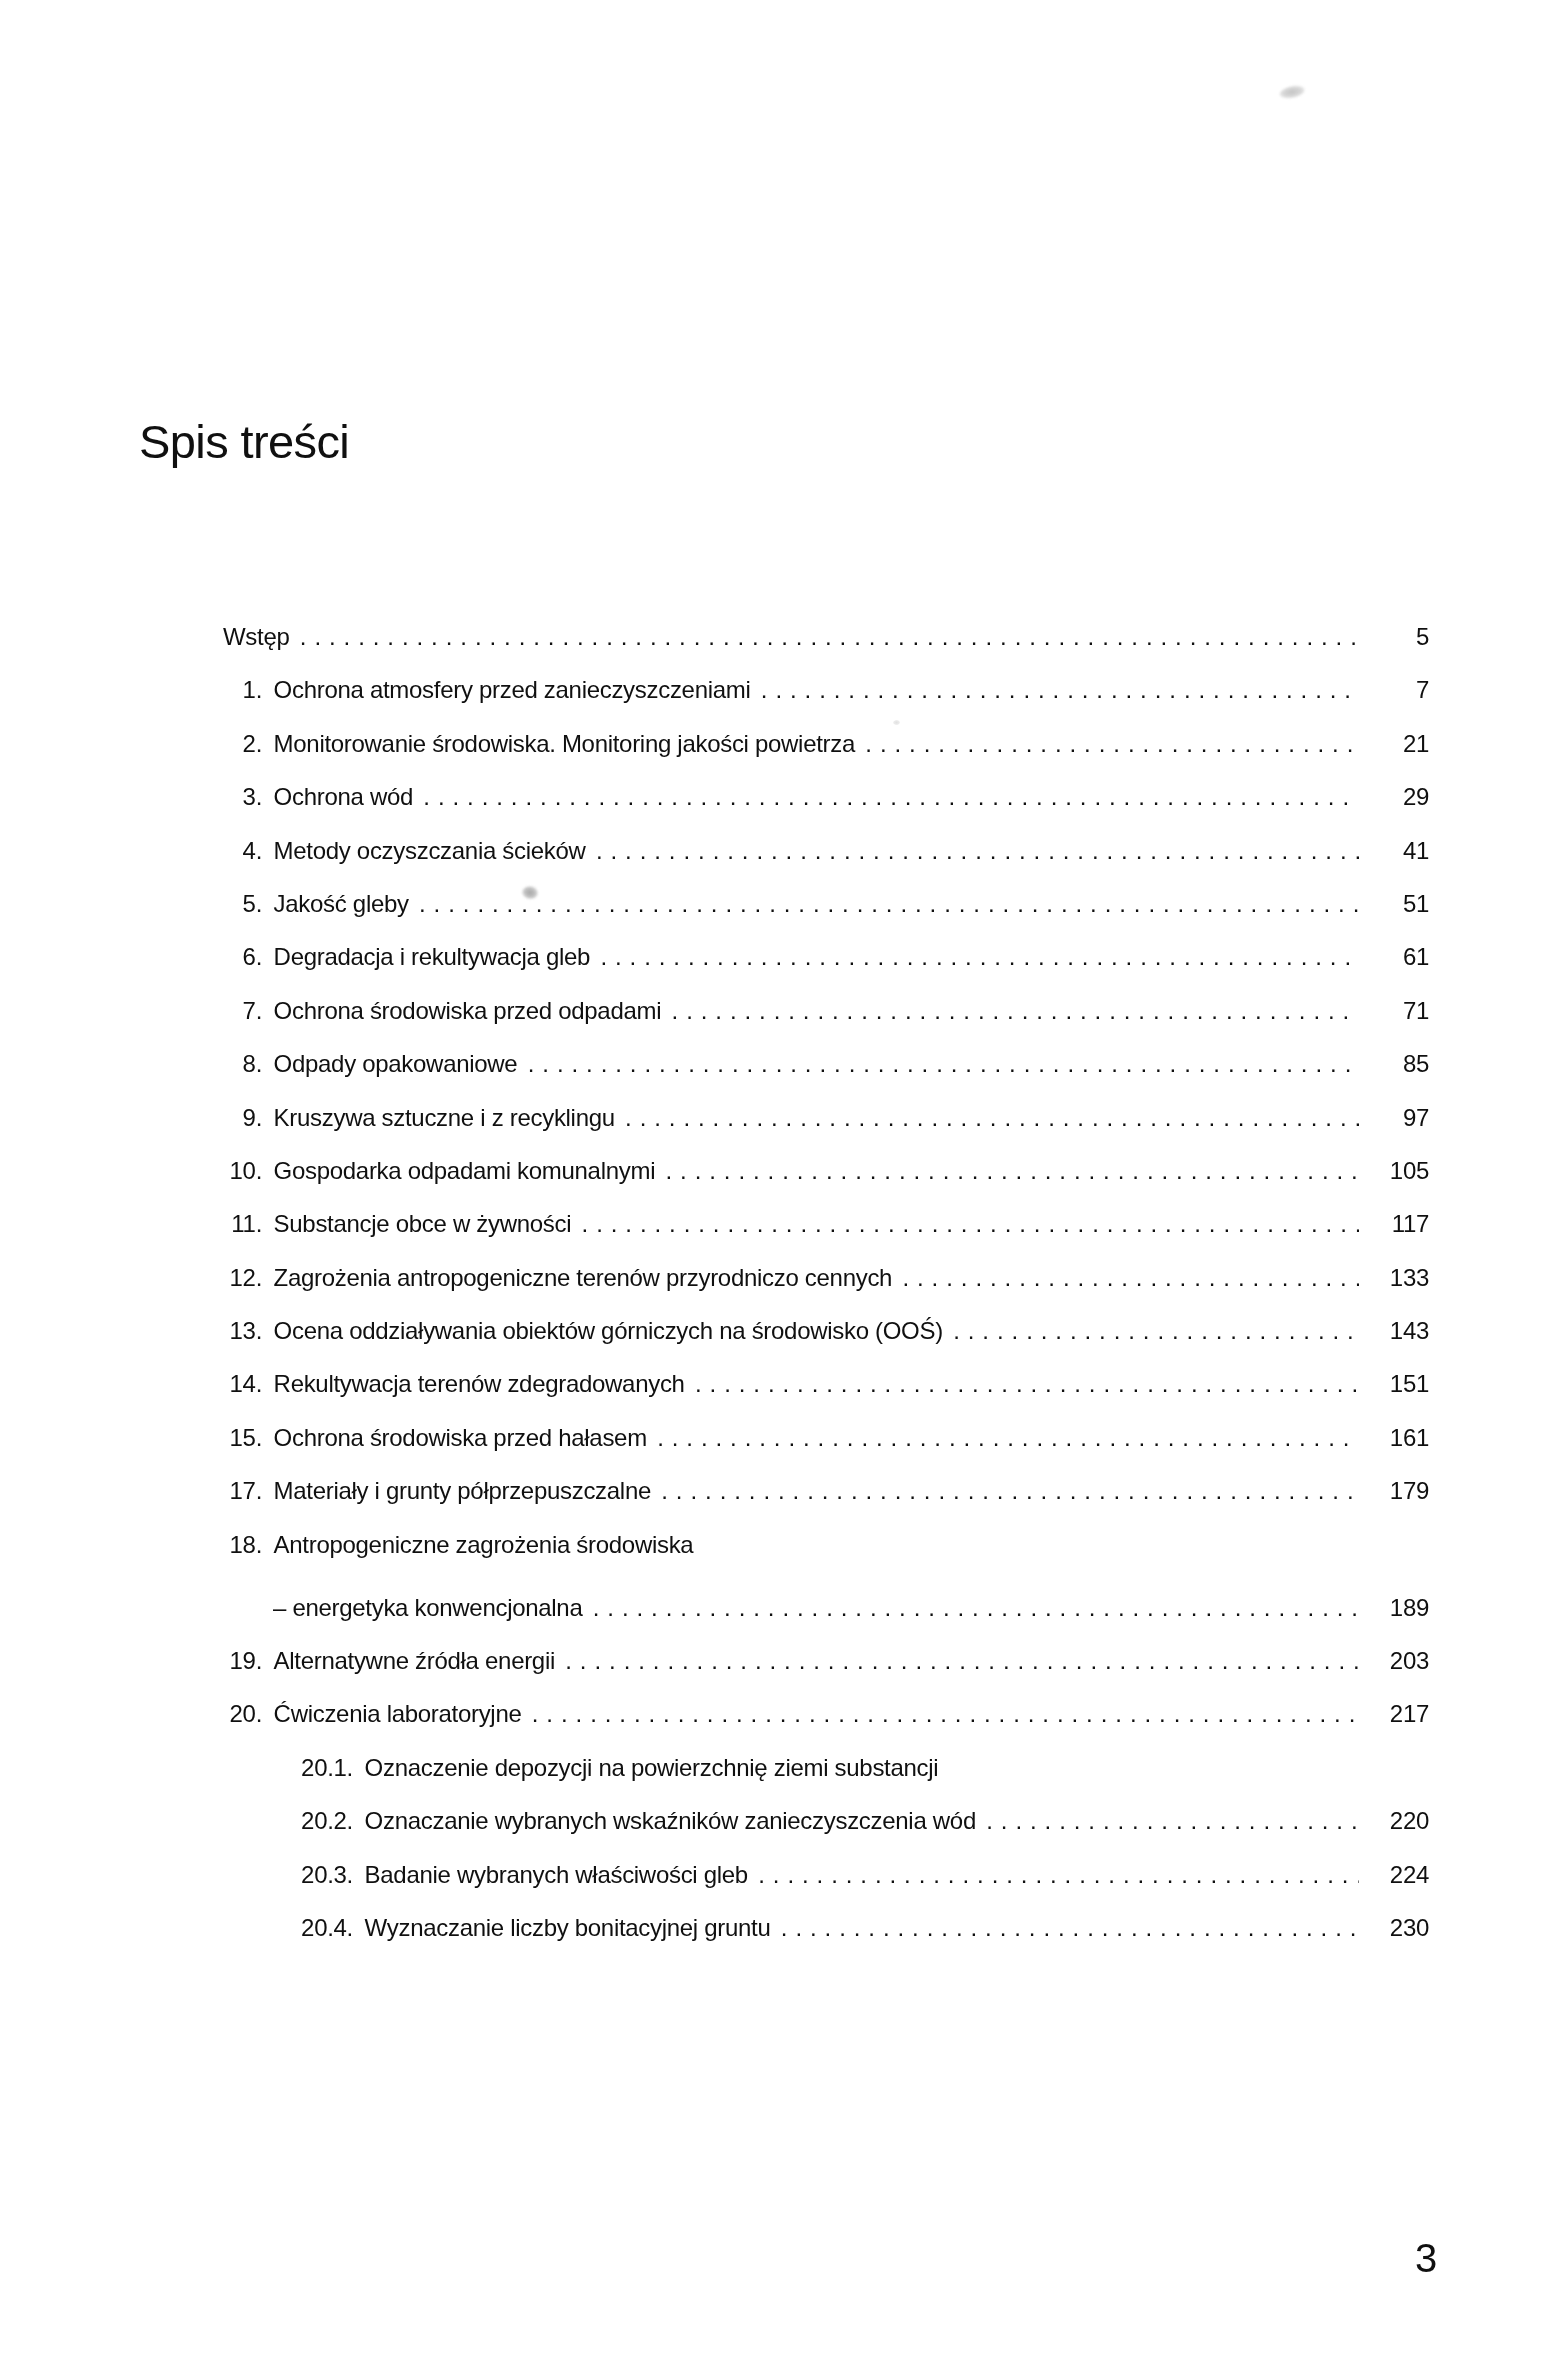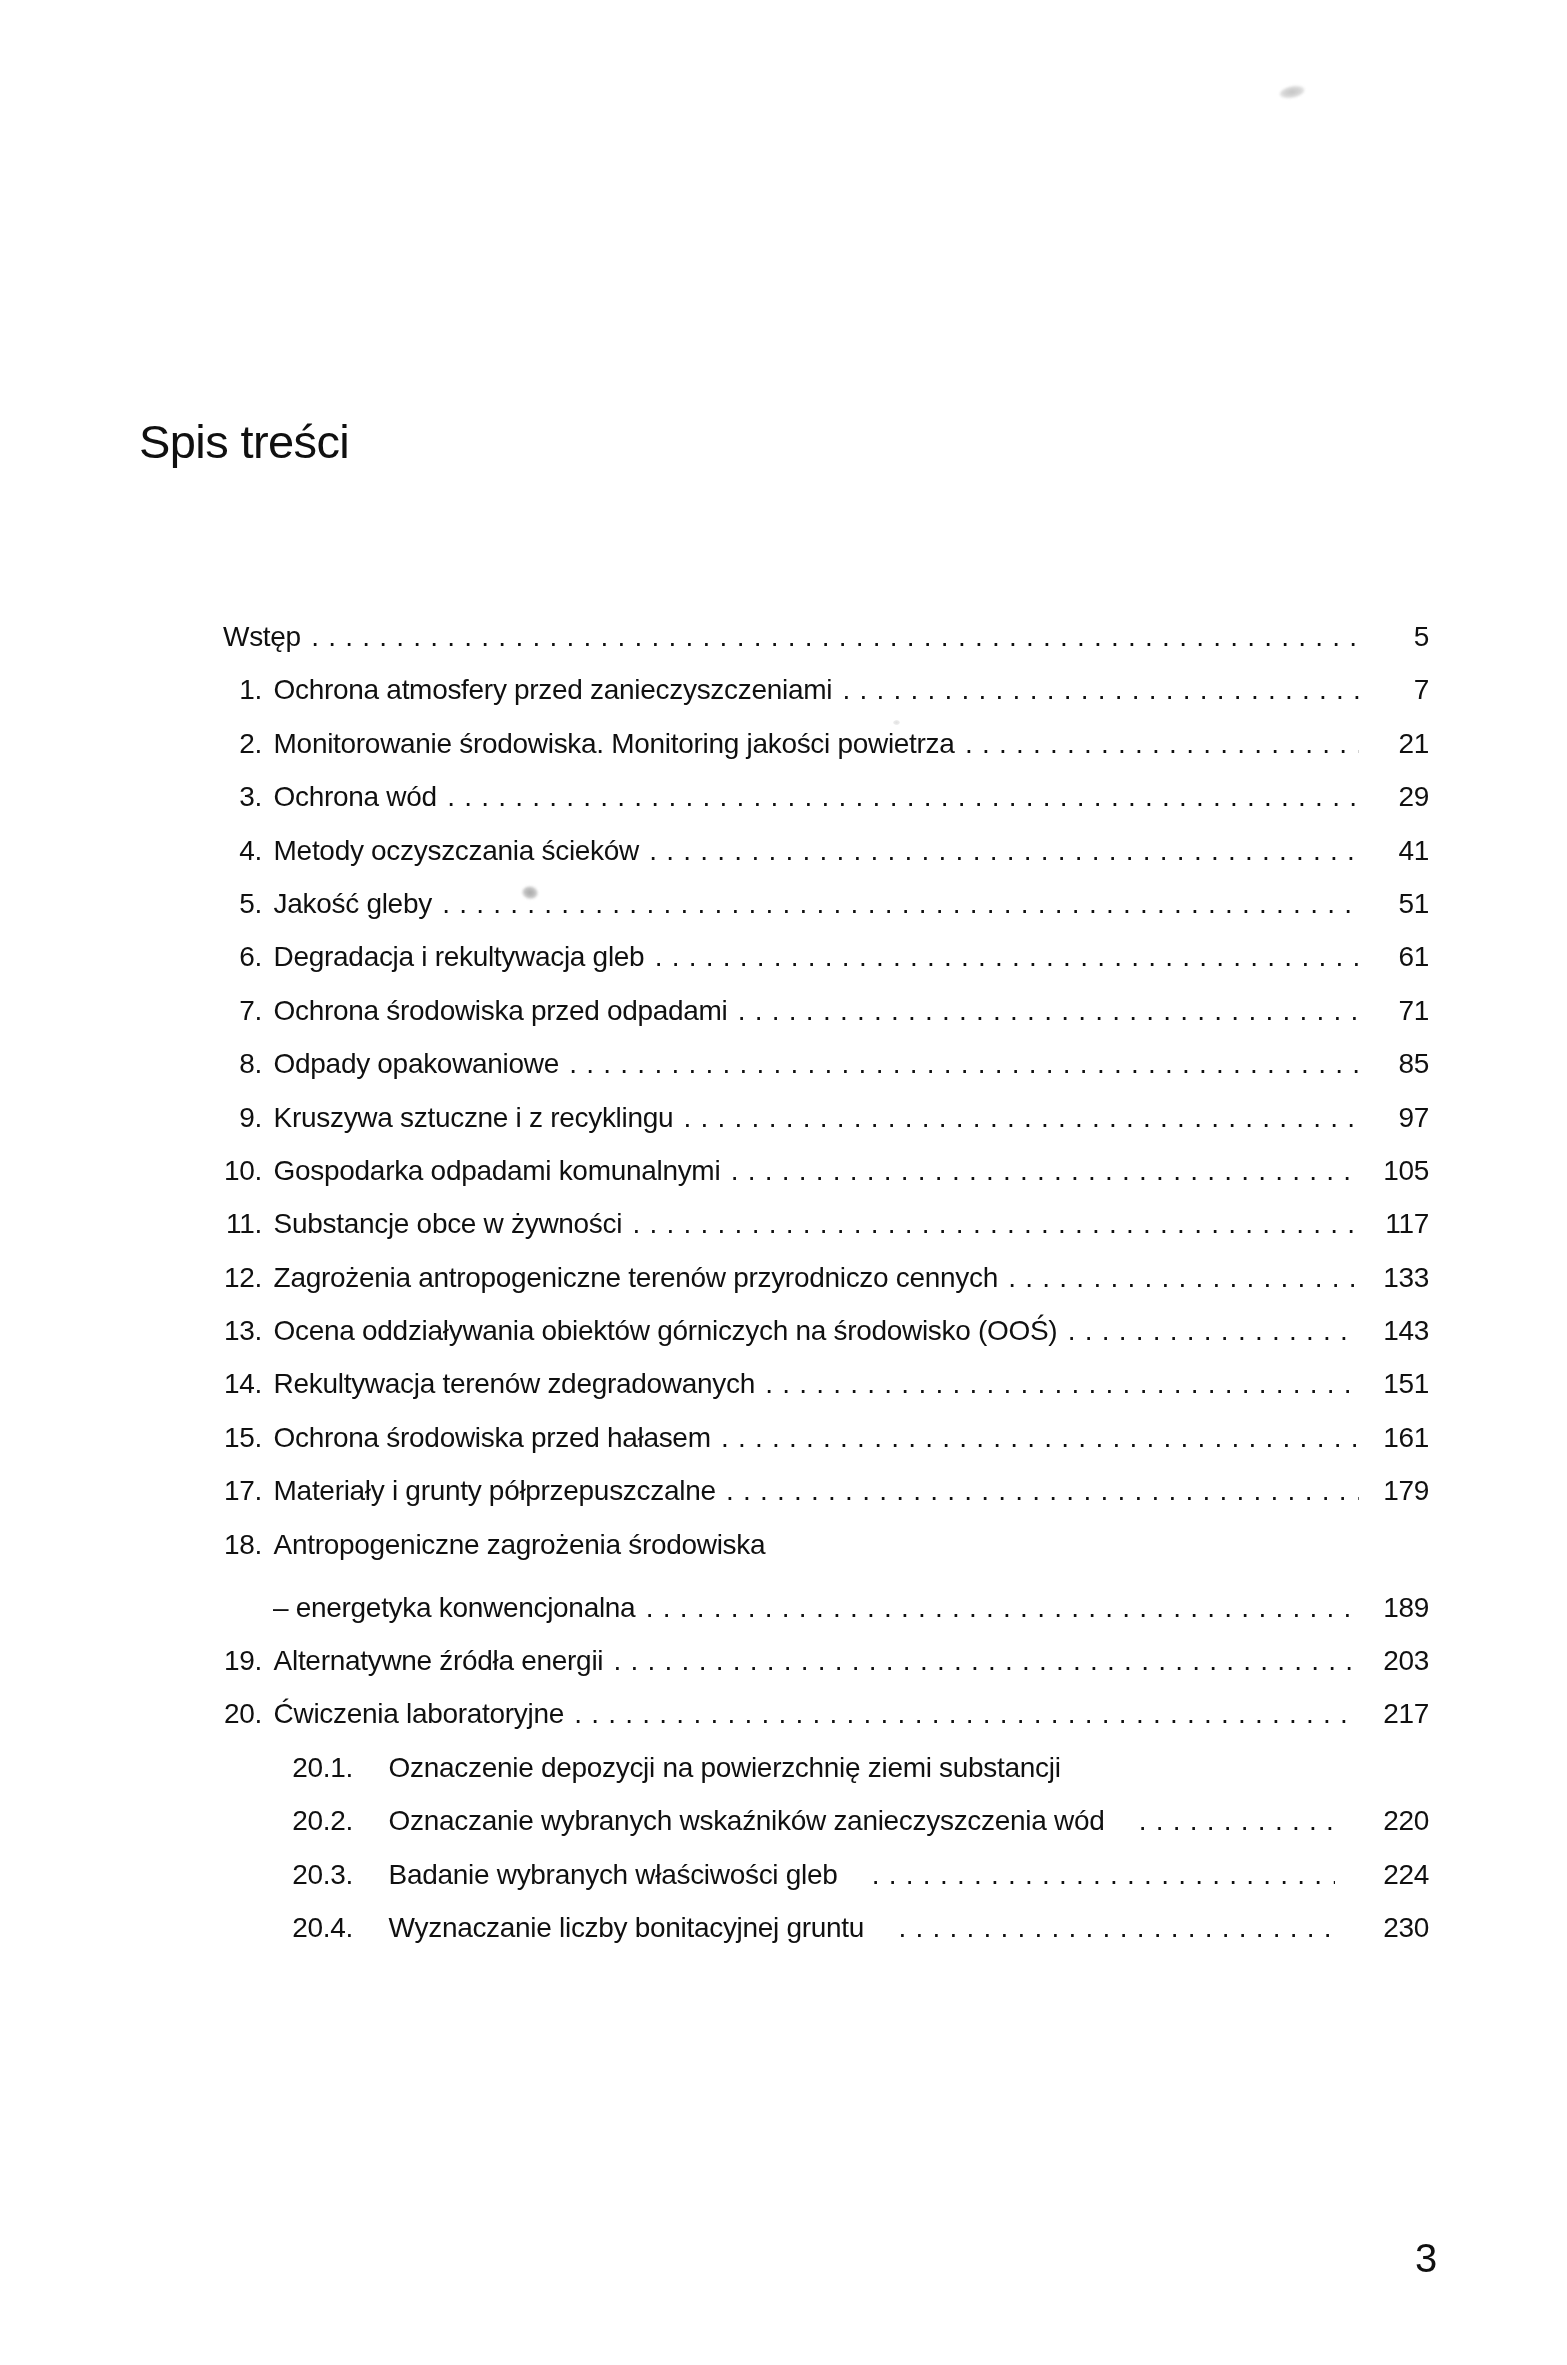--- a/index.html
+++ b/index.html
@@ -23,42 +23,42 @@
     letter-spacing: -0.6px;
     line-height: 1;
     white-space: nowrap;
   }
 
   .toc {
     position: absolute;
     left: 205px;
     top: 614px;
     width: 1224px;
-    font-size: 28px;
+    font-size: 24px;
     letter-spacing: -0.3px;
   }
 
   .row {
     display: flex;
     align-items: baseline;
     line-height: 45px;
     margin-top: 8.4px;
     white-space: nowrap;
   }
   .row:first-child { margin-top: 0; }
   .row.cont { margin-top: 18px; }
 
   .num {
     flex: 0 0 57px;
     text-align: right;
     margin-right: 11.6px;
   }
   .no-num { padding-left: 18px; }
 
-  .sub { padding-left: 65px; gap: 24px; }
+  .sub { padding-left: 65px; }
   .sub .num { flex-basis: 83px; }
 
   .cont { padding-left: 68px; }
   .cont.sub-cont { padding-left: 159px; }
 
   .label { flex: 0 0 auto; white-space: nowrap; }
 
   .dots {
     flex: 1 1 0;
     min-width: 0;

